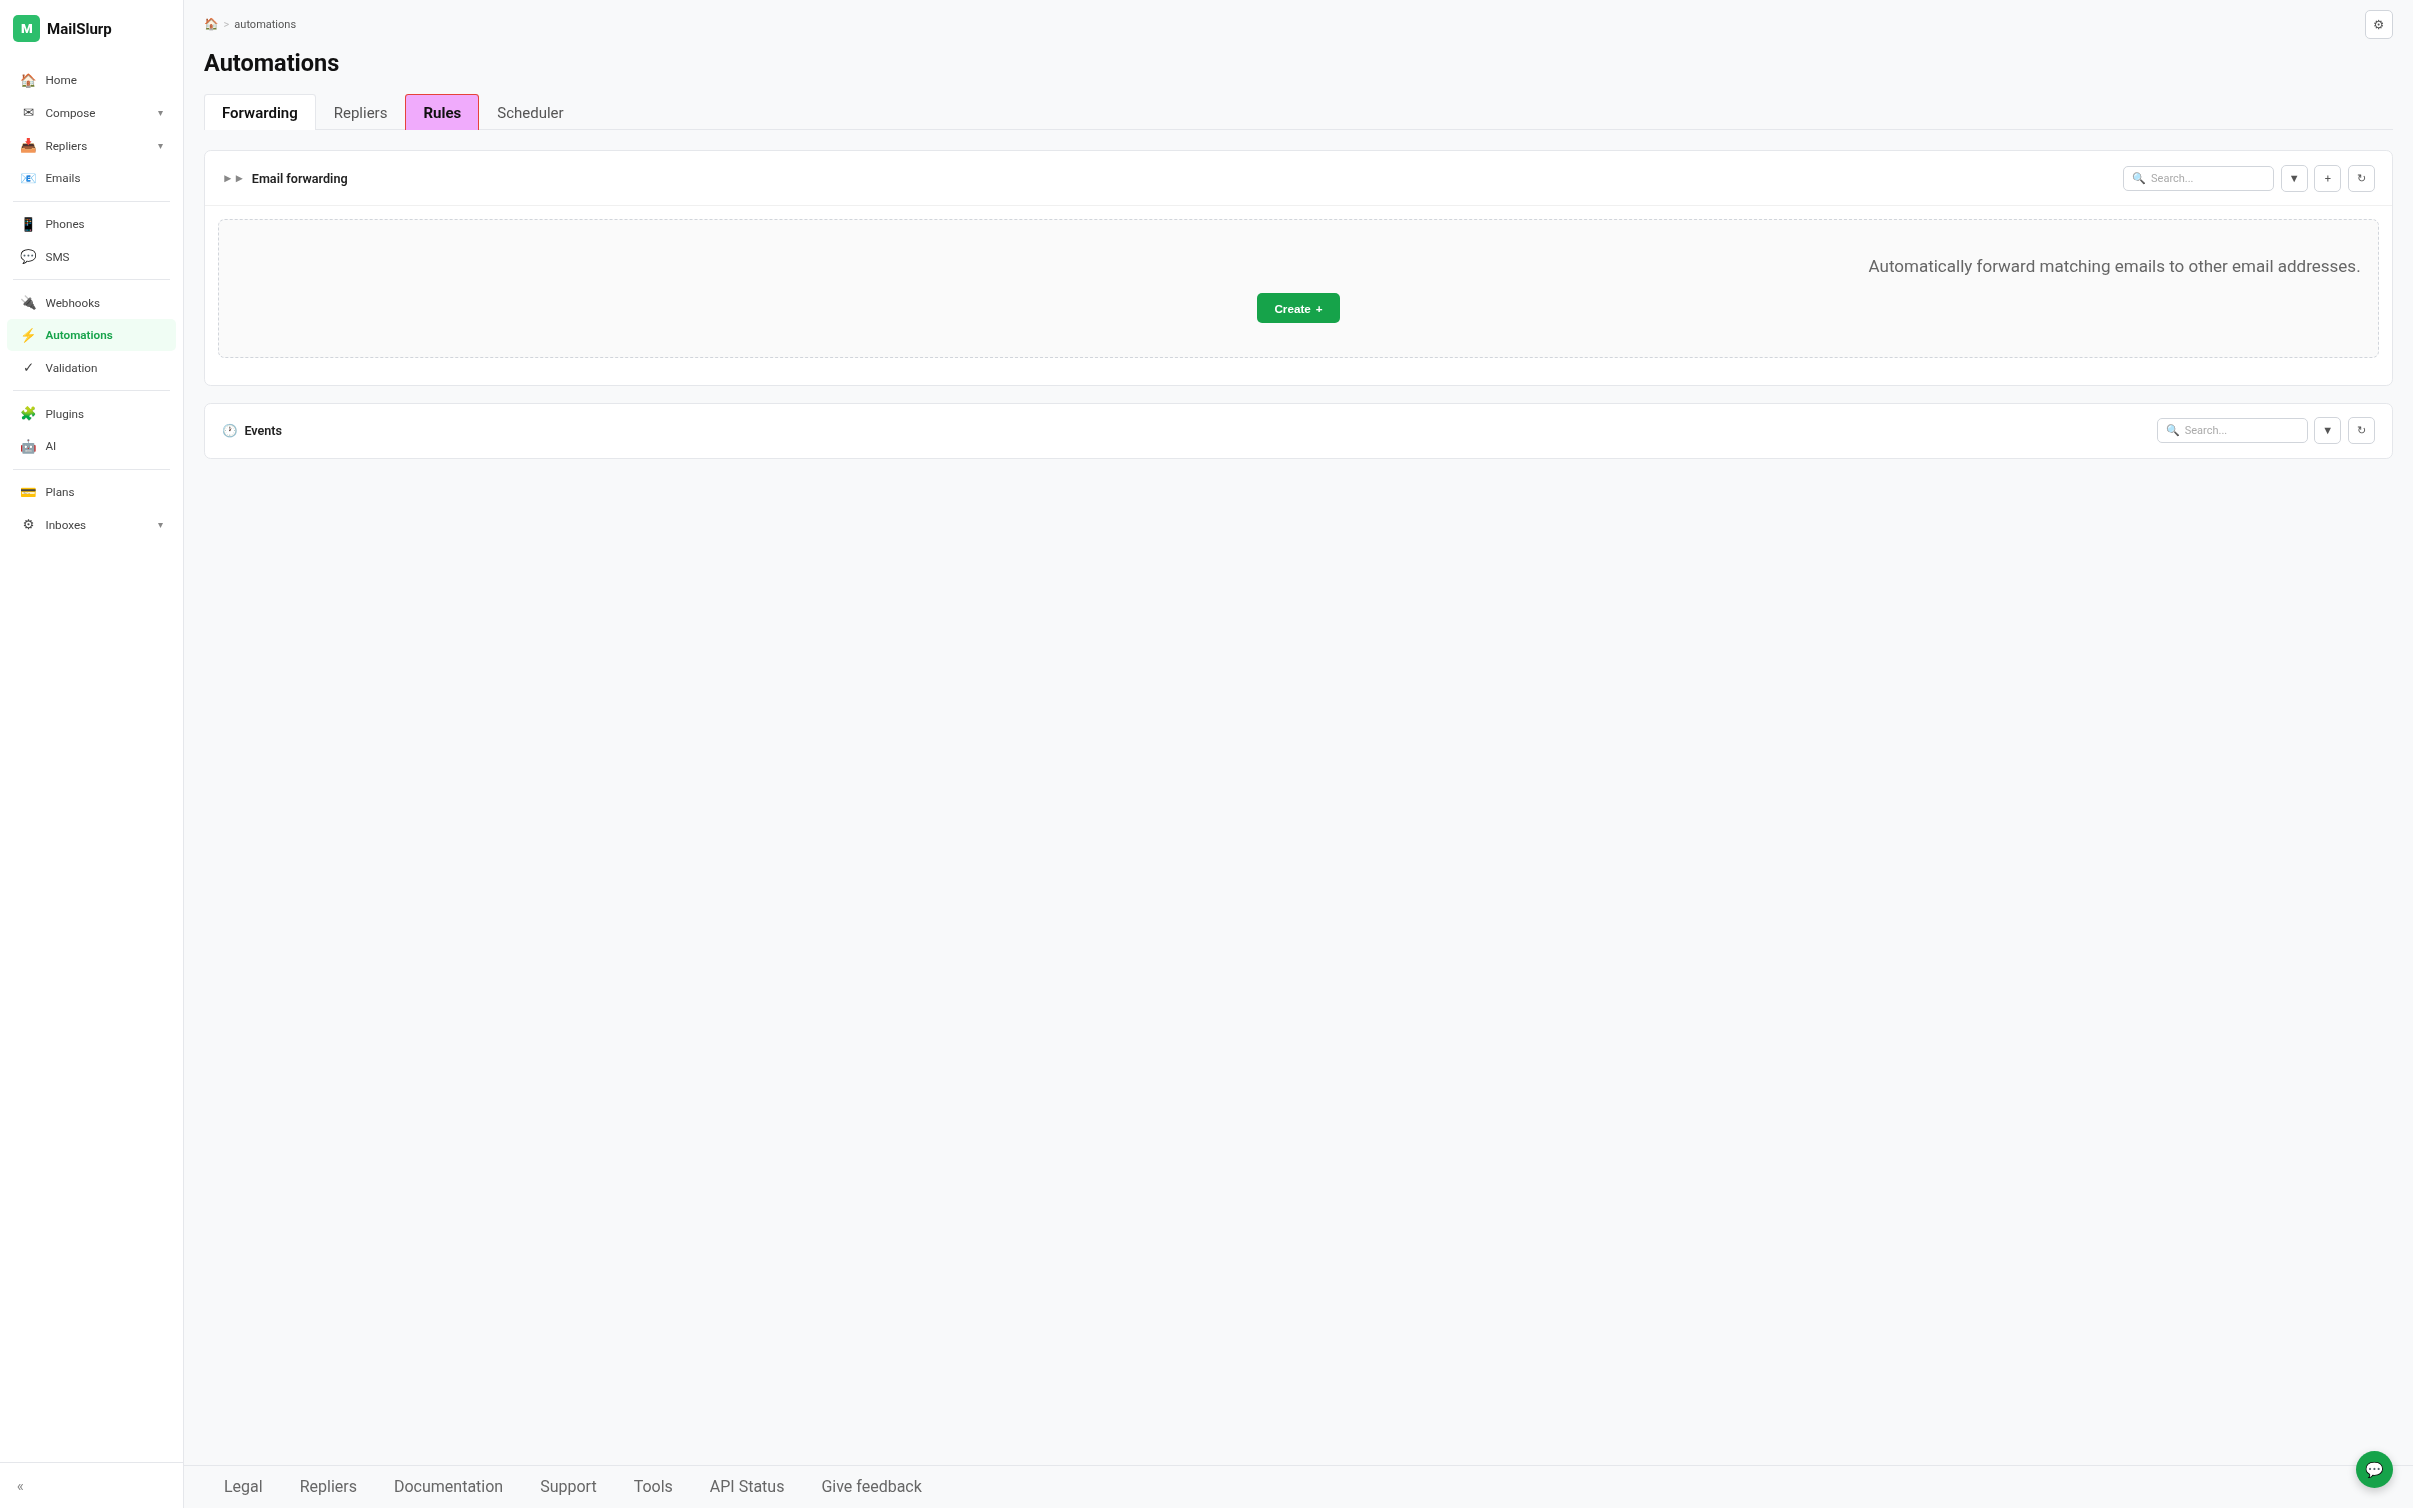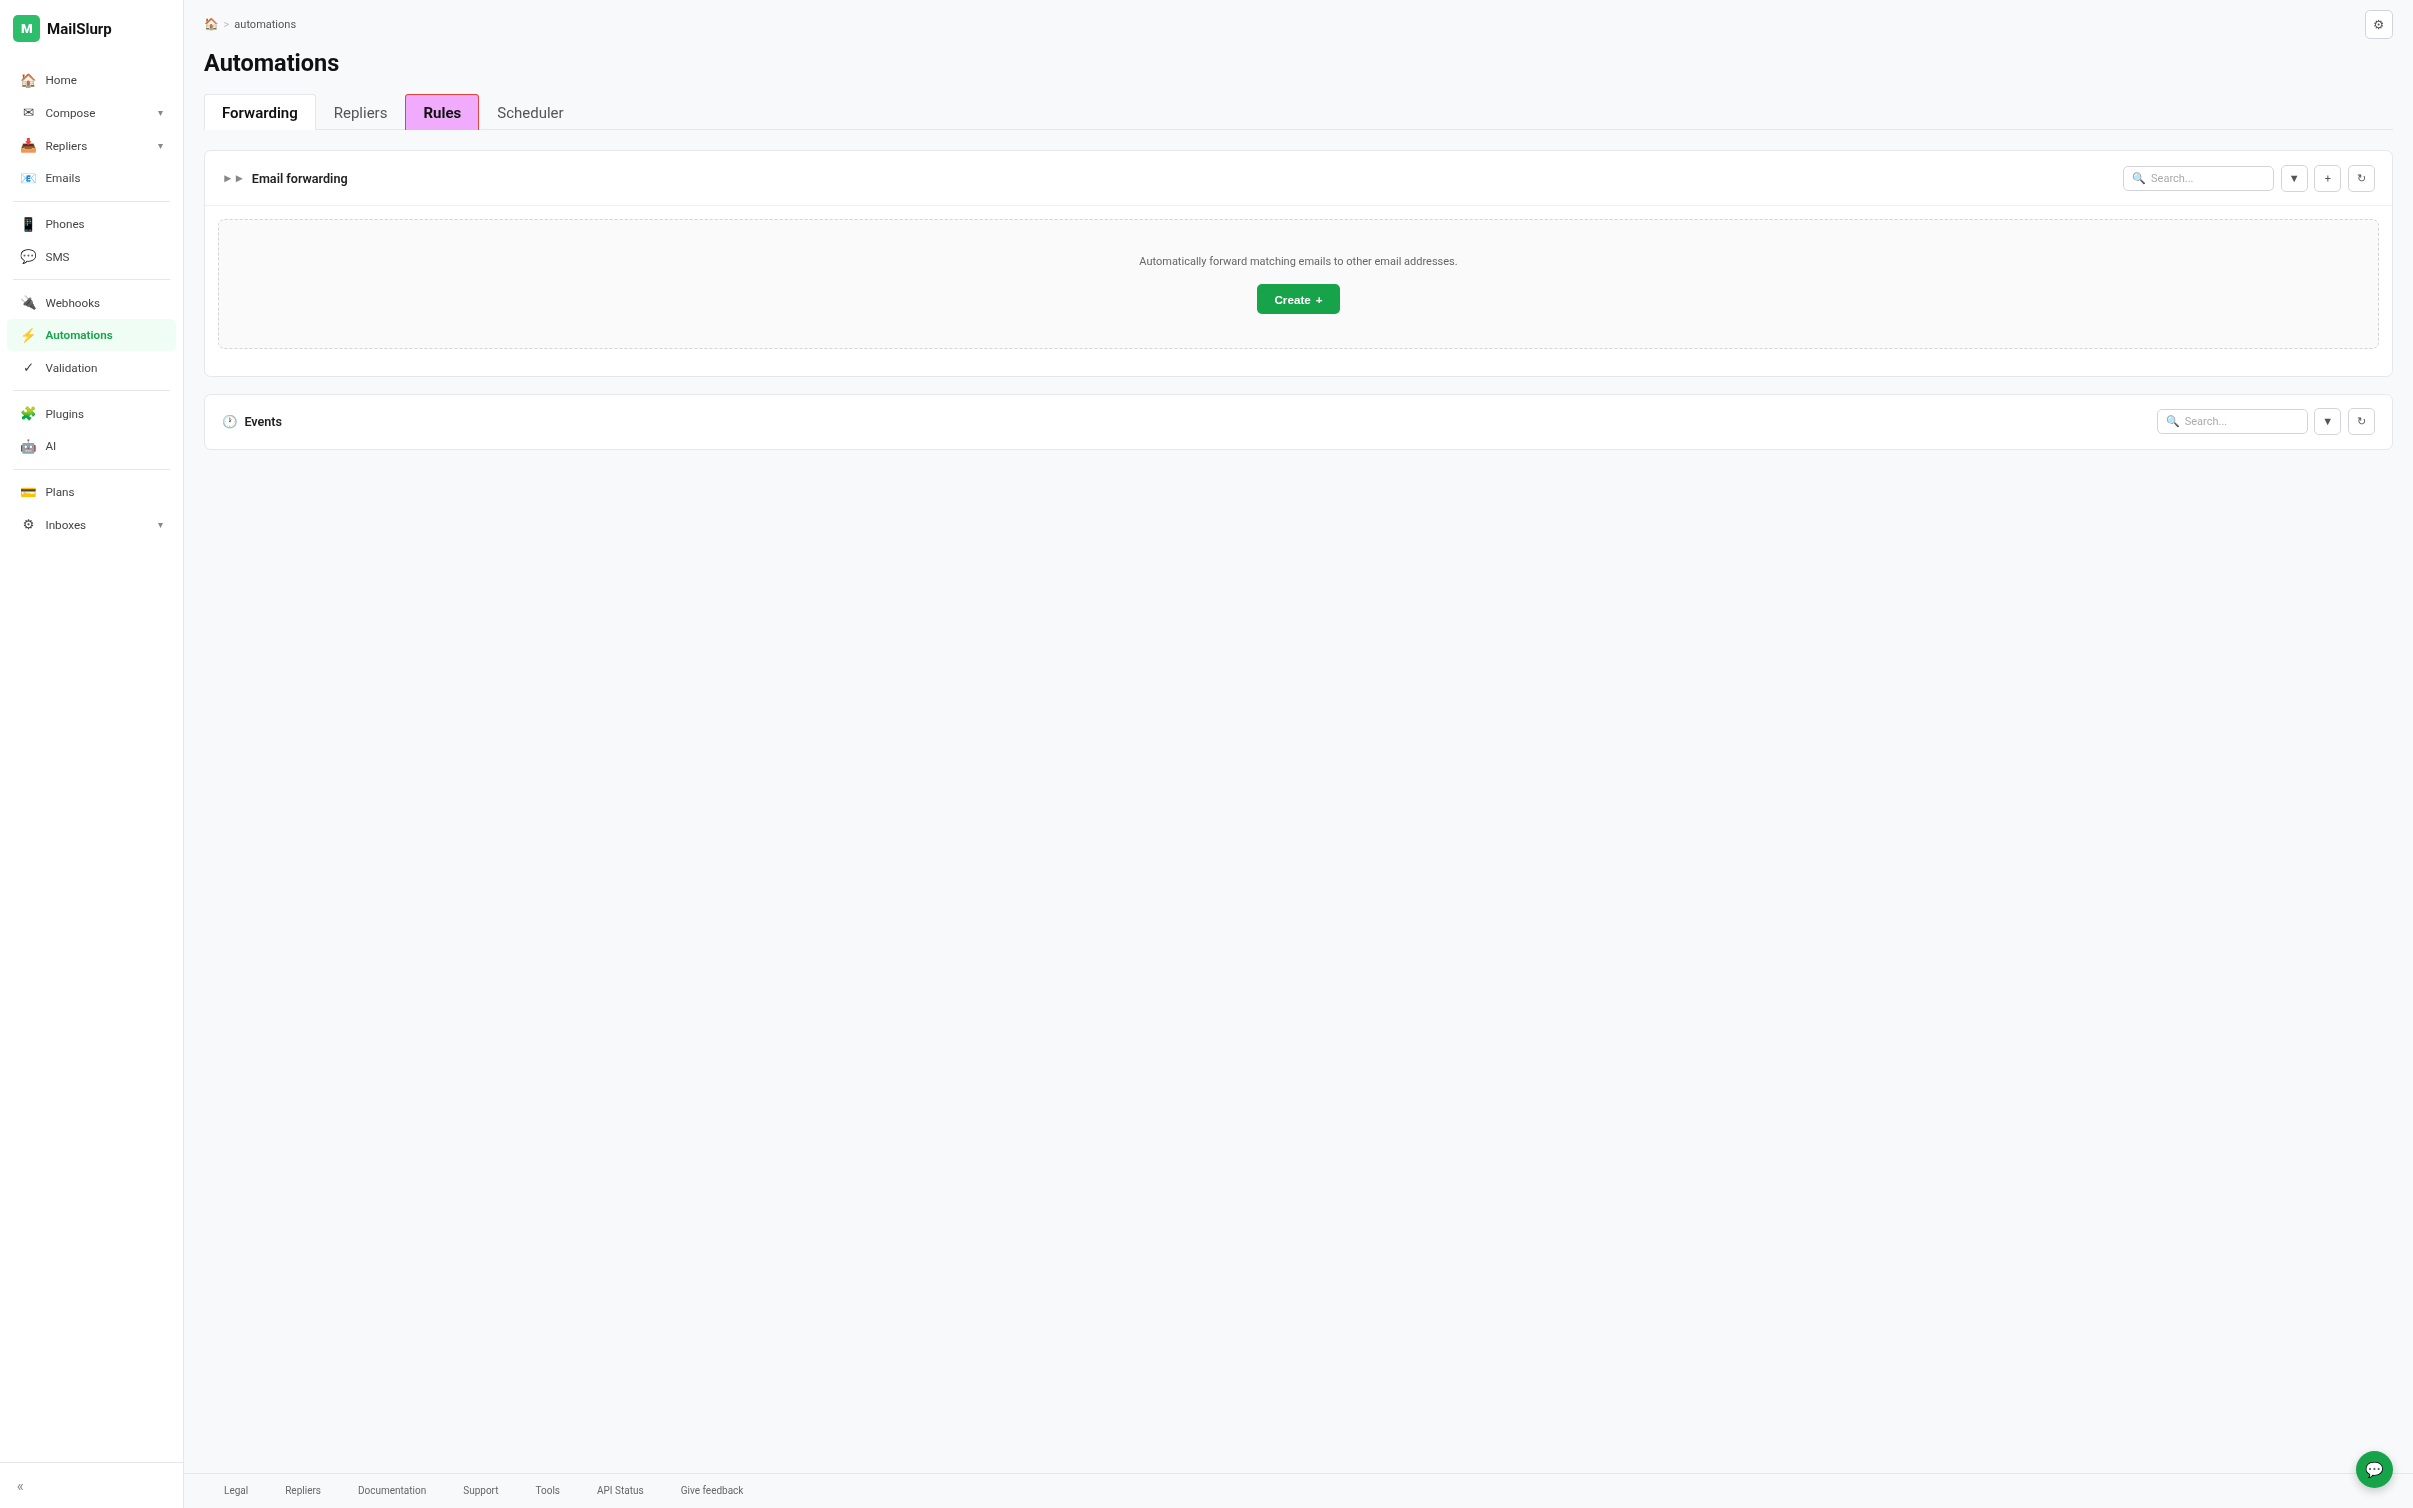--- a/index.html
+++ b/index.html
@@ -218,23 +218,24 @@
     .empty-state {
       padding: 34px 17px;
       text-align: center;
       border: 1.7px dashed #d1d5db;
       margin: 13.4px 13.4px 13.4px;
       border-radius: 6.7px;
       background: #fafafa;
     }
     .empty-state p {
       color: #666;
-      font-size: 11px;
+      font-size: 17px;
       margin-bottom: 13.4px;
       line-height: 1.5;
+      text-align: right;
     }
     .create-btn {
       display: inline-flex;
       align-items: flex-end;
       gap: 5px;
       padding: 8.4px 17px;
       background: #16a34a;
       color: white;
       border: none;
       border-radius: 5px;
@@ -263,21 +264,21 @@
     
     .footer {
       padding: 11.7px 20px;
       border-top: 0.8px solid #e5e7eb;
       display: flex;
       gap: 17px;
       flex-wrap: wrap;
       background: #f8f9fa;
     }
     .footer a {
-      font-size: 10px;
+      font-size: 16px;
       color: #666;
       text-decoration: none;
       padding-left: 20px;
     }
 
     
     .chat-bubble {
       position: fixed;
       bottom: 20px;
       right: 20px;

